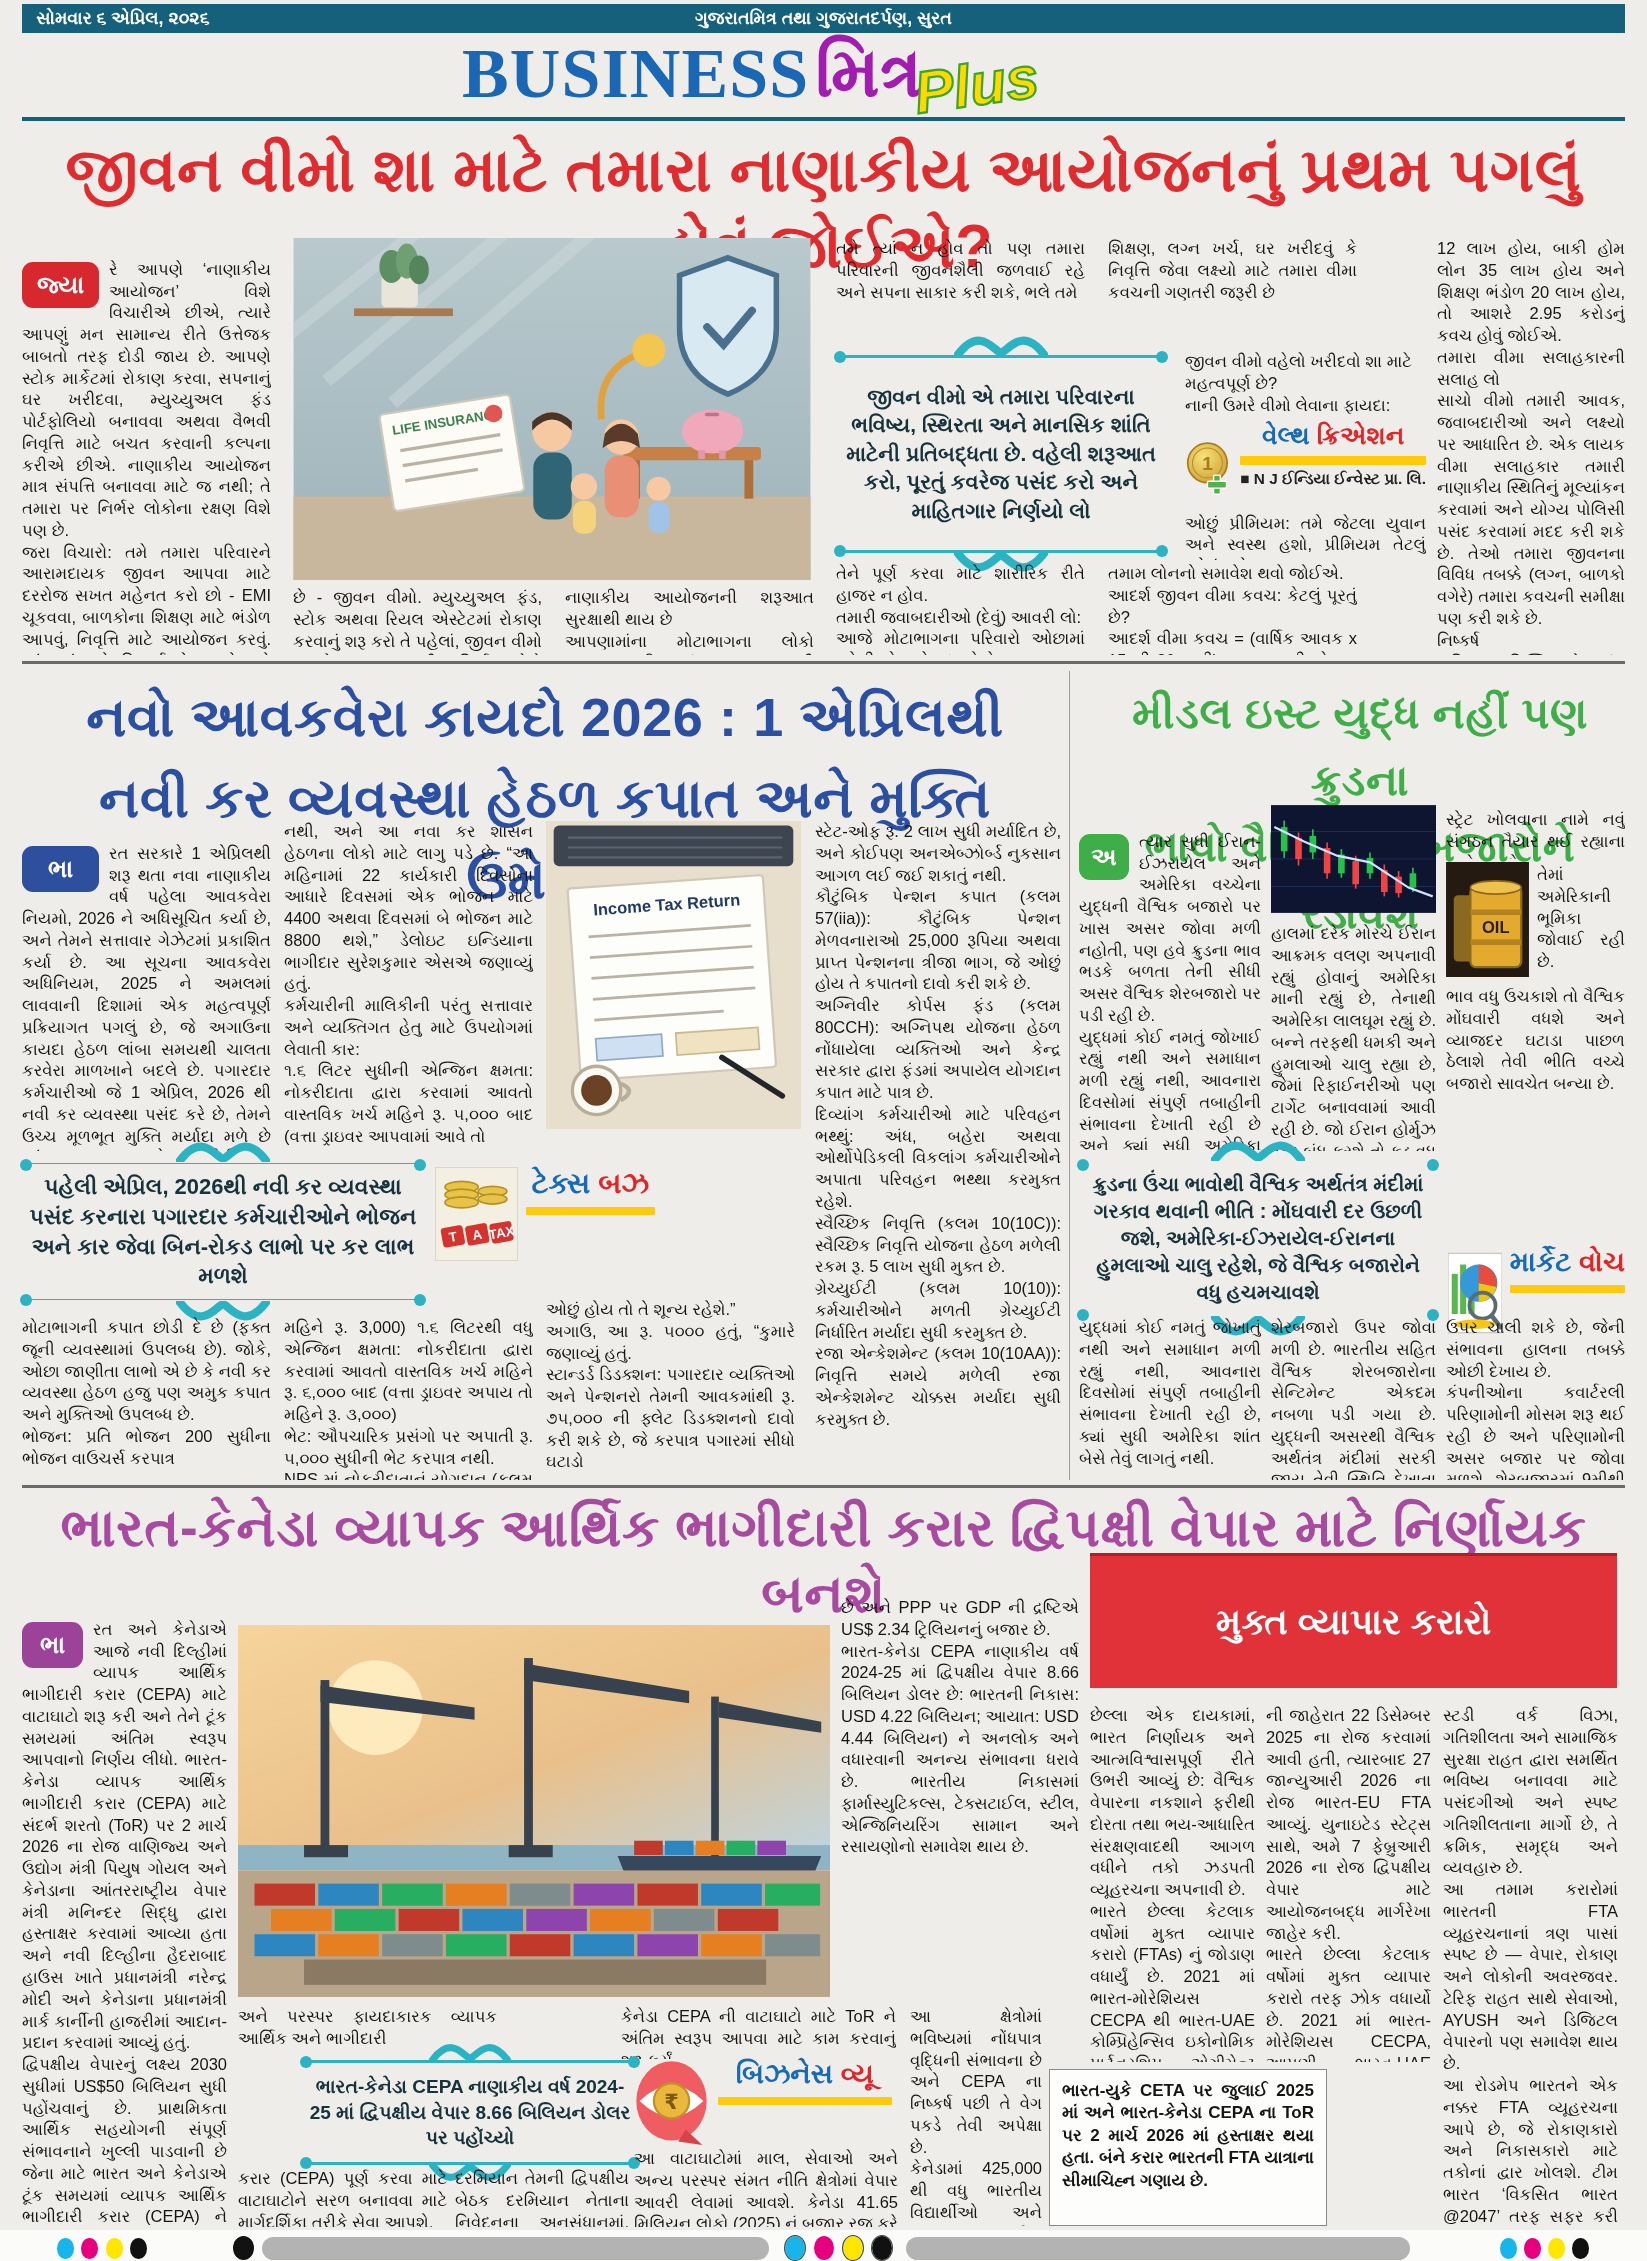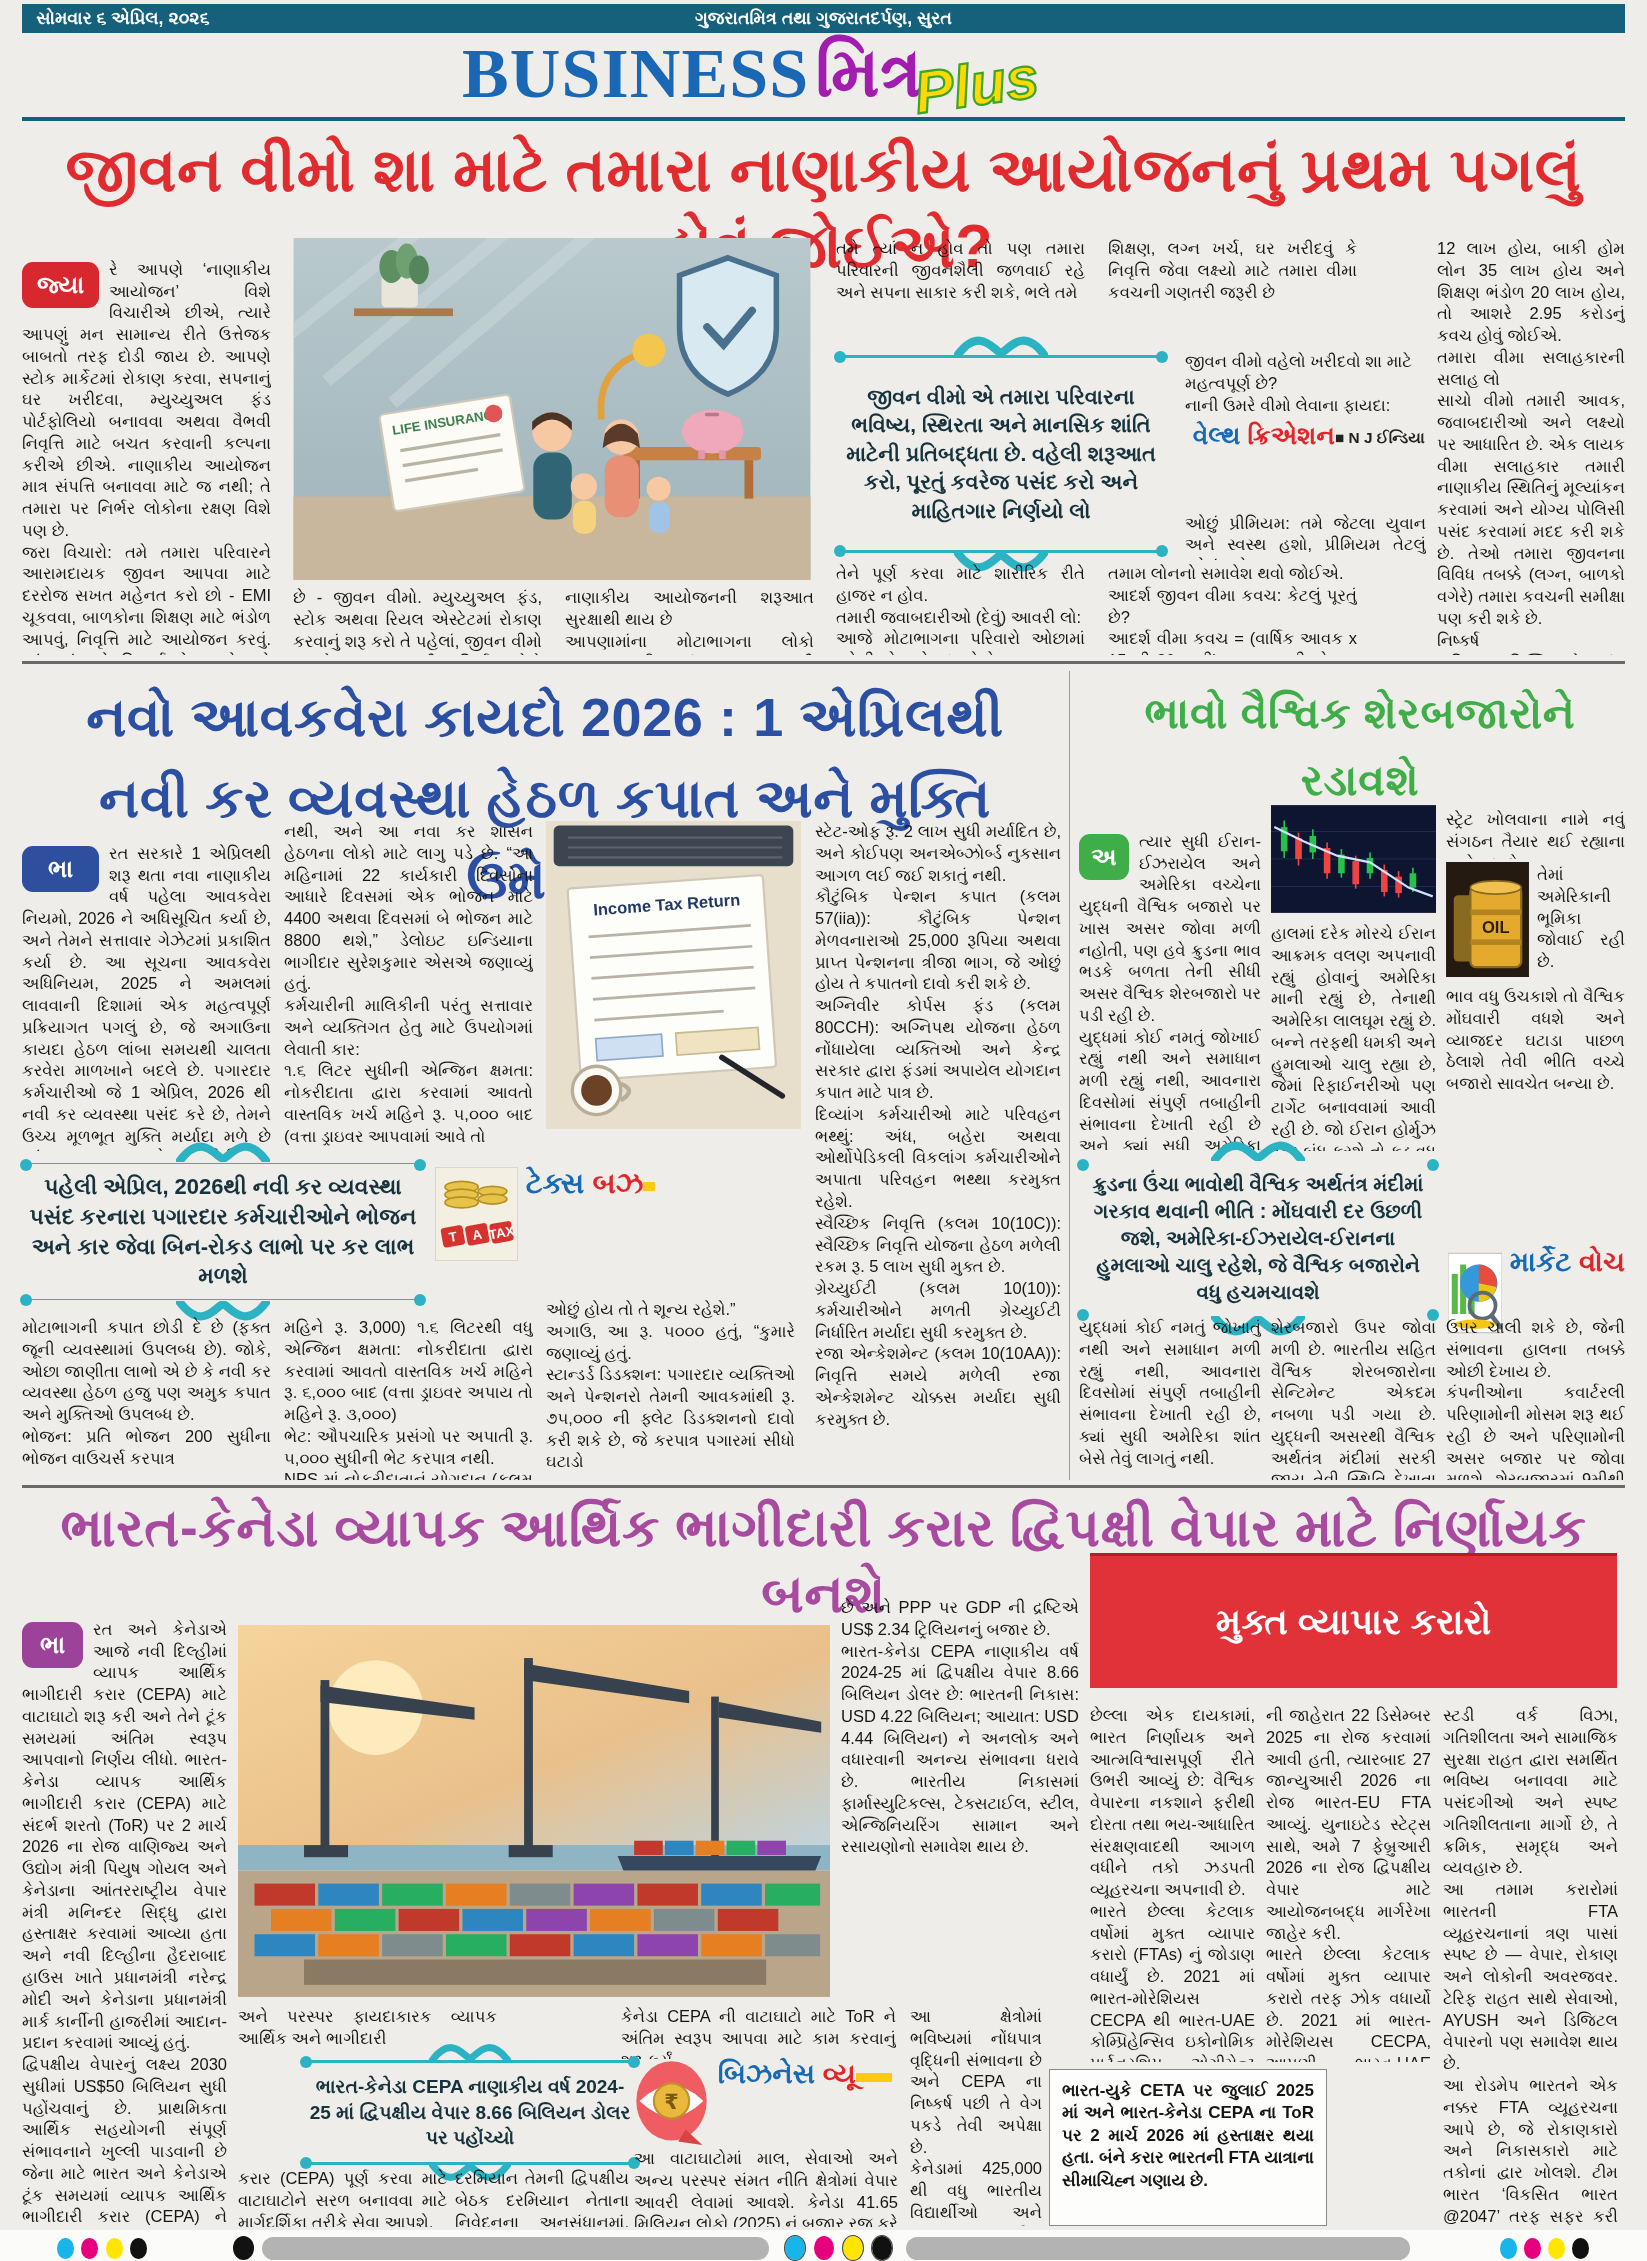--- a/index.html
+++ b/index.html
@@ -12,21 +12,21 @@
   .headline{font-weight:bold;text-align:center;line-height:1.25;letter-spacing:0.6px}
   .pq{display:flex;flex-direction:column;justify-content:space-between}
   .pq-line{position:relative;height:3.3px;background:#2bb3c4;border-radius:1.7px}
   .pq-line::before,.pq-line::after{content:"";position:absolute;top:-4.4px;width:12px;height:12px;border-radius:50%;background:#2bb3c4}
   .pq-line::before{left:-2.2px}.pq-line::after{right:-2.2px}
   .brace{position:absolute;left:50%;transform:translateX(-50%)}
   .brace-top{bottom:2.2px}
   .brace-bot{top:2.2px;transform:translateX(-50%) scaleY(-1)}
   .pq-text{flex:1;display:flex;align-items:center;justify-content:center;text-align:center;font-weight:bold;color:#16323c;line-height:1.35;padding:7.7px 5.5px;white-space:pre-line}
   .logo{display:flex;align-items:flex-start;gap:7.7px}
-  .logo-right{flex:1;display:flex;flex-direction:row;align-items:center}
+  .logo-right{flex:1;display:flex;flex-direction:column;align-items:center}
   .logo-title{font-size:25px;font-weight:bold;white-space:nowrap}
   .lt-blue{color:#176ab5}.lt-red{color:#e0252b}
   .logo-bar{height:8.8px;background:#ffc90e;width:100%;margin-top:5.5px;border-radius:1.1px}
   .logo-org{font-size:15.4px;color:#222;margin-top:5.5px;font-weight:bold;white-space:nowrap}
   .rule-teal{background:#14607c}
   .rule-gray{background:#6a6a6a}
   .vline{background:#9a9a9a}
   .notebox{background:#fdfdfb;border:1.7px solid #8a8a8a;padding:10px 12px}
 </style>
 </head>
@@ -258,20 +258,21 @@
 <div class="abs bt" style="left:22px;top:1317px;width:249px;height:163px">મોટાભાગની કપાત છોડી દે છે (ફક્ત જૂની વ્યવસ્થામાં ઉપલબ્ધ છે). જોકે, ઓછા જાણીતા લાભો એ છે કે નવી કર વ્યવસ્થા હેઠળ હજુ પણ અમુક કપાત અને મુક્તિઓ ઉપલબ્ધ છે.
 ભોજન: પ્રતિ ભોજન 200 સુધીના ભોજન વાઉચર્સ કરપાત્ર</div>
 <div class="abs bt" style="left:284px;top:1317px;width:249px;height:163px">મહિને રૂ. 3,000) ૧.૬ લિટરથી વધુ એન્જિન ક્ષમતા: નોકરીદાતા દ્વારા કરવામાં આવતો વાસ્તવિક ખર્ચ મહિને રૂ. ૬,૦૦૦ બાદ (વત્તા ડ્રાઇવર અપાય તો મહિને રૂ. ૩,૦૦૦)
 ભેટ: ઔપચારિક પ્રસંગો પર અપાતી રૂ. ૫,૦૦૦ સુધીની ભેટ કરપાત્ર નથી.
 NPS માં નોકરીદાતાનું યોગદાન (કલમ 80CCD(2)): રાષ્ટ્રીય પેન્શન સિસ્ટમ (NPS)</div>
 <div class="abs bt" style="left:546px;top:1299px;width:249px;height:181px">ઓછું હોય તો તે શૂન્ય રહેશે.”
 અગાઉ, આ રૂ. ૫૦૦૦ હતું, “કુમારે જણાવ્યું હતું.
 સ્ટાન્ડર્ડ ડિડક્શન: પગારદાર વ્યક્તિઓ અને પેન્શનરો તેમની આવકમાંથી રૂ. ૭૫,૦૦૦ ની ફ્લેટ ડિડક્શનનો દાવો કરી શકે છે, જે કરપાત્ર પગારમાં સીધો ઘટાડો</div>
 
 <div class="abs headline" style="left:1082px;top:680px;width:556px;color:#3fae49;font-size:43px;line-height:1.55">
+  <div>મીડલ ઇસ્ટ યુદ્ધ નહીં પણ ક્રુડના</div>
   <div>ભાવો વૈશ્વિક શેરબજારોને રડાવશે</div>
 </div>
 
 <div class="abs bt" style="left:1079px;top:809px;width:182px;height:341px">
   <span class="dc dc-green" style="width:50px">અ</span><span>ત્યાર સુધી ઈરાન-ઈઝરાયેલ અને અમેરિકા વચ્ચેના યુદ્ધની વૈશ્વિક બજારો પર ખાસ અસર જોવા મળી નહોતી, પણ હવે ક્રુડના ભાવ ભડકે બળતા તેની સીધી અસર વૈશ્વિક શેરબજારો પર પડી રહી છે.
 યુદ્ધમાં કોઈ નમતું જોખાઈ રહ્યું નથી અને સમાધાન મળી રહ્યું નથી, આવનારા દિવસોમાં સંપુર્ણ તબાહીની સંભાવના દેખાતી રહી છે અને ક્યાં સુધી અમેરિકા શાંત બેસે તેવું લાગતું નથી.</span>
 </div>
 
 <svg class="abs" style="left:1271px;top:805px" width="165" height="108" viewBox="0 0 300 196">
   <rect width="300" height="196" fill="#0d1530"></rect>

